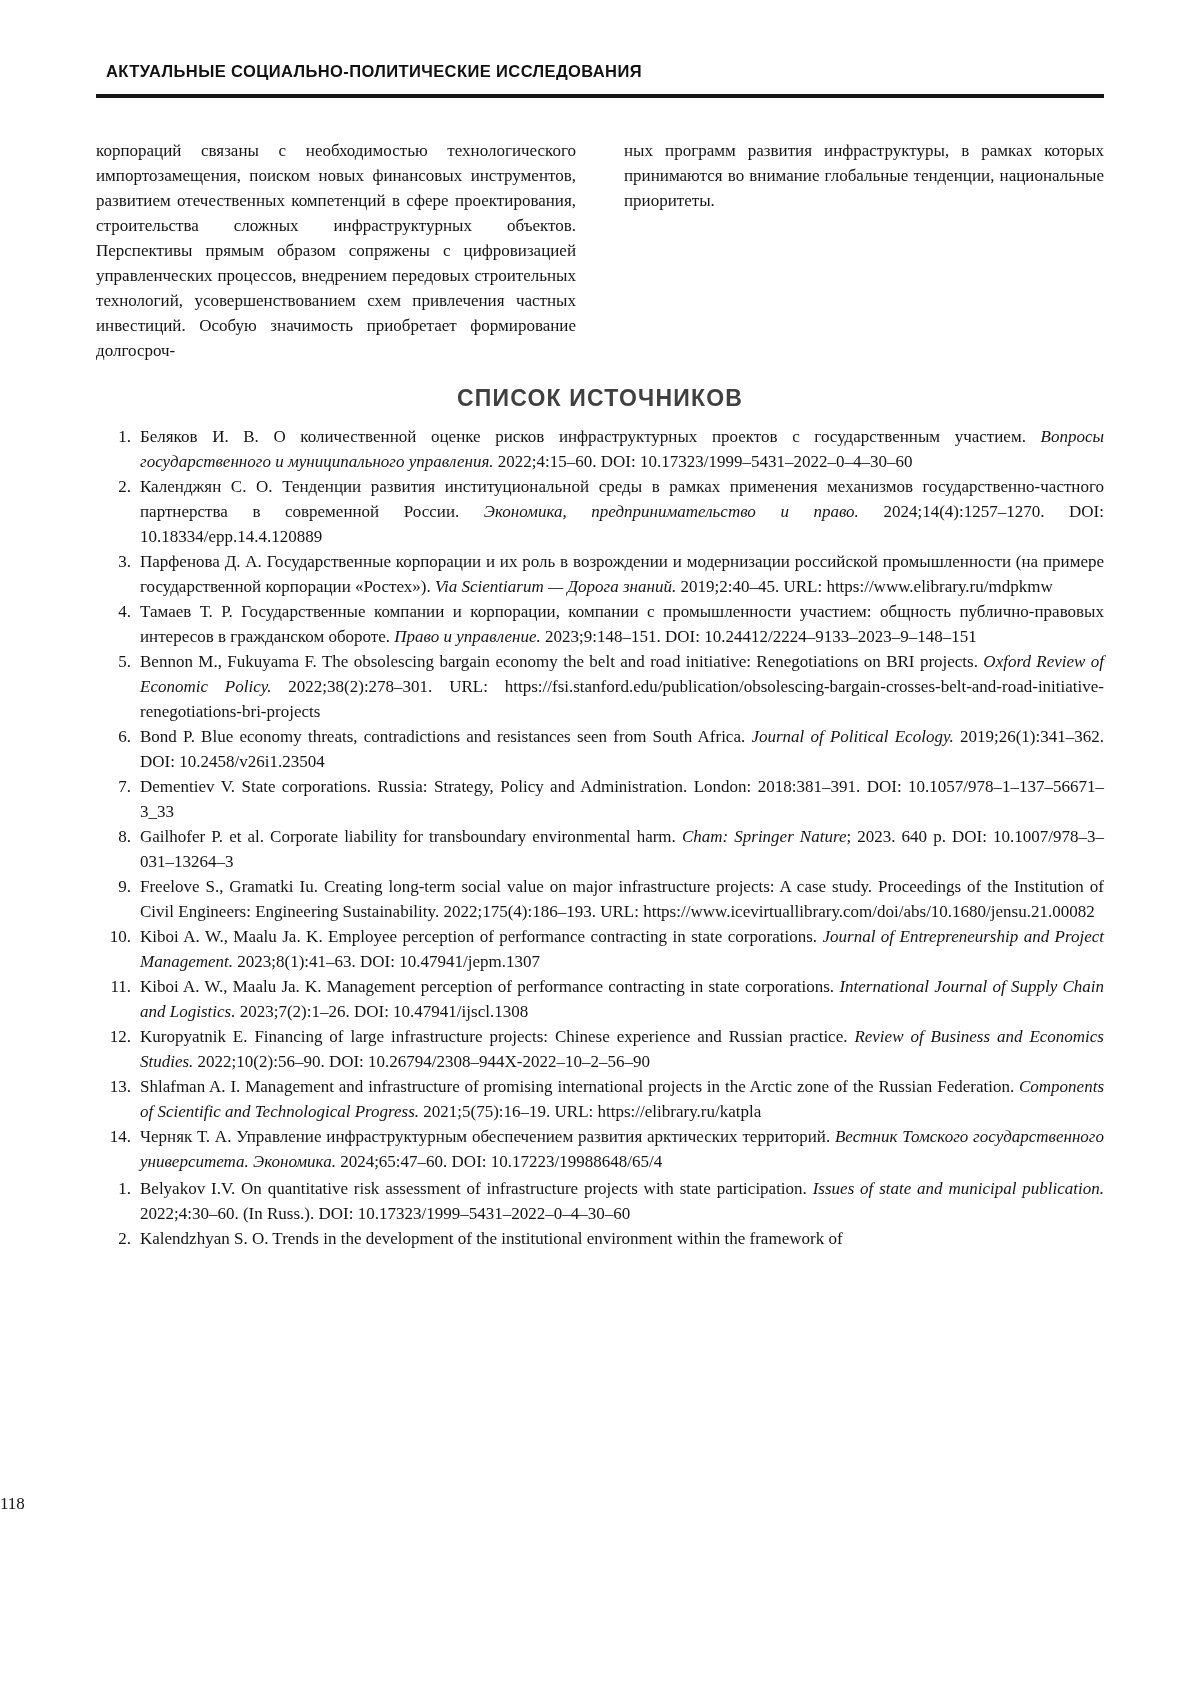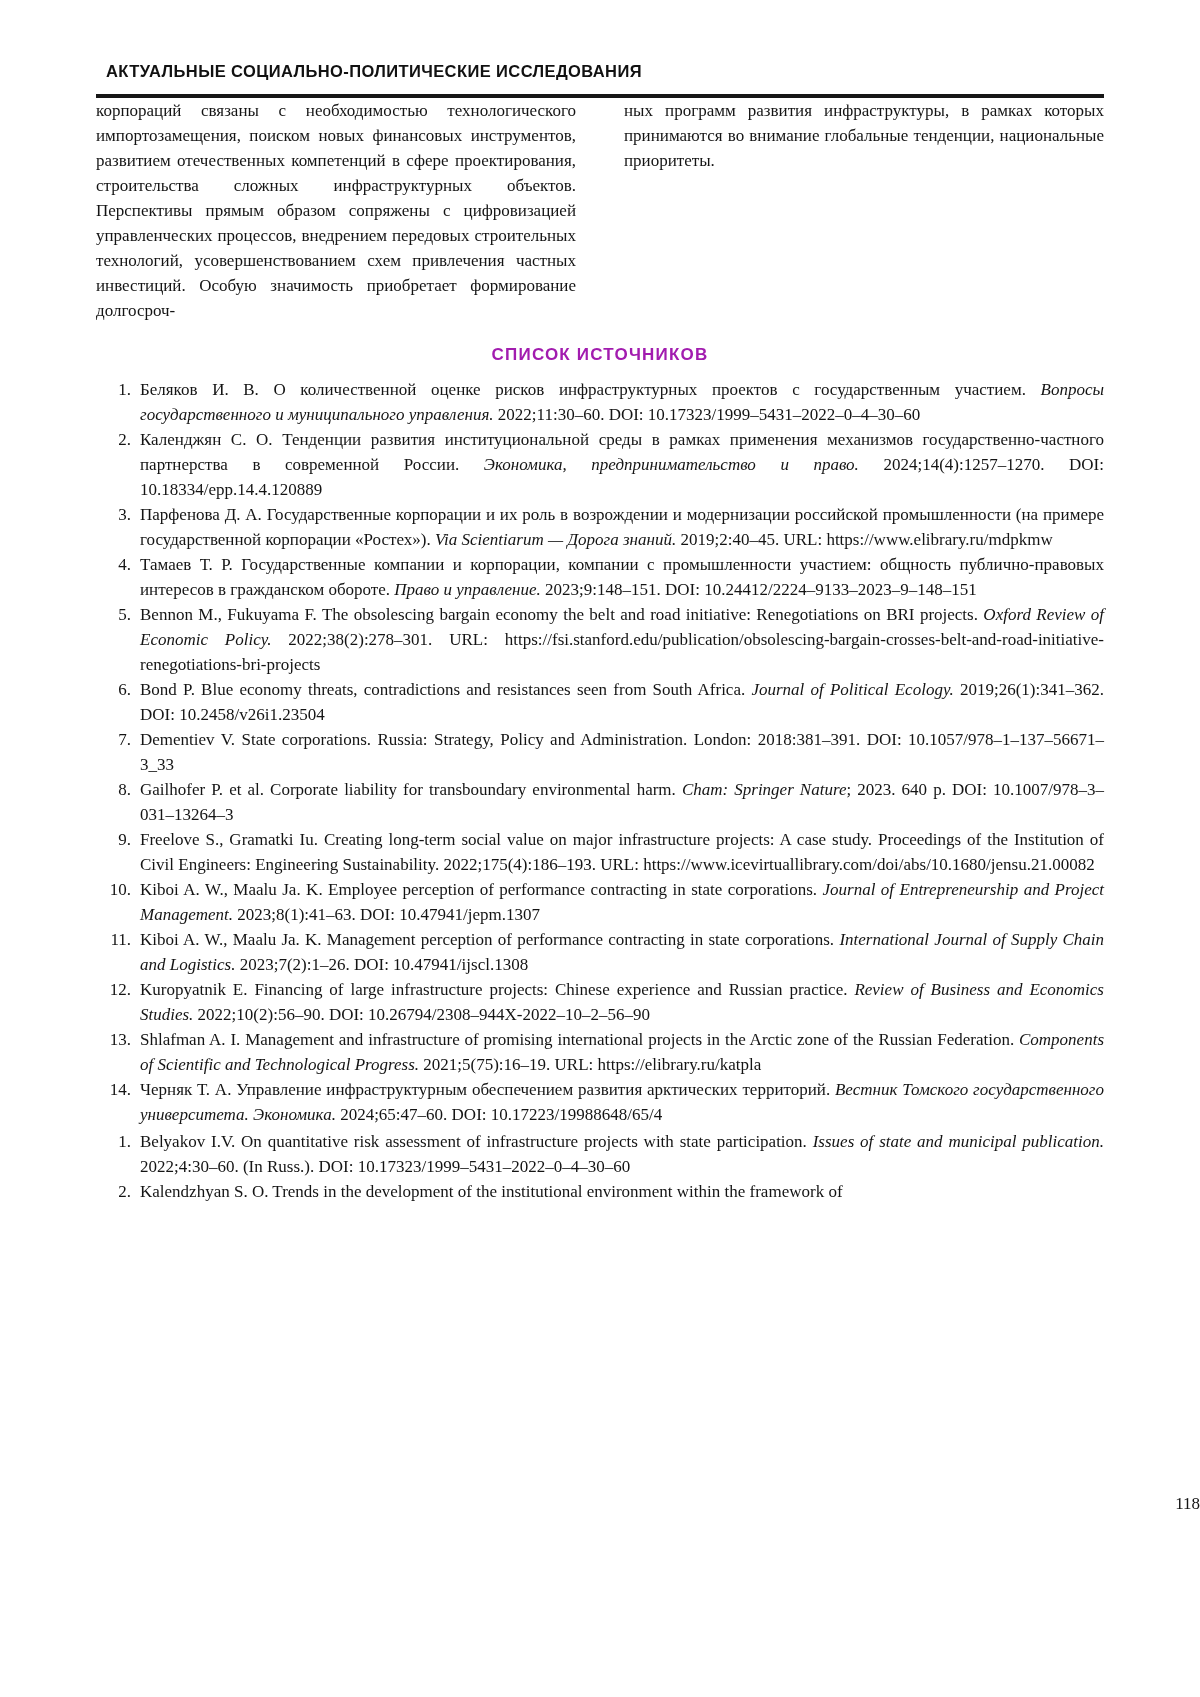--- a/index.html
+++ b/index.html
@@ -10,37 +10,37 @@
     font-family: "Liberation Serif", "DejaVu Serif", serif;
     font-size: 17px; color: #141414;
   }
   .content { padding: 62px 96px 0 96px; }
   .journal-header-title {
     font-family: "Liberation Sans", "DejaVu Sans", sans-serif;
     font-weight: 700; font-size: 16.5px; letter-spacing: 0.4px;
     padding-left: 10px; color: #111;
   }
   .header-rule { height: 4px; background: #161616; margin-top: 13px; }
-  .two-col { display: flex; gap: 48px; }
+  .two-col { display: flex; gap: 48px; margin-top: 40px; }
   .col { flex: 1 1 0; text-align: justify; line-height: 25px; }
   .col p { margin: 0; }
   .col p.indent { text-indent: 28px; }
   .section-heading {
     font-family: "Liberation Sans", "DejaVu Sans", sans-serif;
-    font-weight: 700; font-size: 17px; letter-spacing: 1.2px;
-    text-align: center; margin: 22px 0 12px 0; color: #a21caf;
+    font-weight: 700; font-size: 23px; letter-spacing: 1.2px;
+    text-align: center; margin: 22px 0 12px 0; color: #404040;
   }
   .ref-list { margin-top: 2px; }
   .ref-item { display: flex; line-height: 25px; }
   .ref-num { flex: 0 0 44px; text-align: right; padding-right: 9px; }
   .ref-body { flex: 1 1 auto; text-align: justify; }
   .ref-body i { font-style: italic; }
   .page-number {
     position: absolute; top: 1494px; left: 0; width: 100%;
-    text-align: right; font-size: 17px; color: #141414;
+    text-align: left; font-size: 17px; color: #141414;
   }
 </style>
 </head>
 <body>
 
 <div class="page">
   <div class="content">
 
     <header>
       <div class="journal-header-title">АКТУАЛЬНЫЕ СОЦИАЛЬНО-ПОЛИТИЧЕСКИЕ ИССЛЕДОВАНИЯ</div>
@@ -54,21 +54,21 @@
       <div class="col" id="right-col">
           <p>ных программ развития инфраструктуры, в рамках которых принимаются во внимание глобальные тенденции, национальные приоритеты.</p>
         </div>
     </section>
 
     <h2 class="section-heading">СПИСОК ИСТОЧНИКОВ</h2>
 
     <div class="ref-list" id="sources-list">
         <div class="ref-item">
           <span class="ref-num">1.</span>
-          <span class="ref-body"><span>Беляков И. В. О количественной оценке рисков инфраструктурных проектов с государственным участием. </span><i>Вопросы государственного и муниципального управления.</i><span> 2022;11:30–60. DOI: 10.17323/1999–5431–2022–0–4–30–60</span></span>
+          <span class="ref-body"><span>Беляков И. В. О количественной оценке рисков инфраструктурных проектов с государственным участием. </span><i>Вопросы государственного и муниципального управления.</i><span> 2022;4:15–60. DOI: 10.17323/1999–5431–2022–0–4–30–60</span></span>
         </div>
         <div class="ref-item">
           <span class="ref-num">2.</span>
           <span class="ref-body"><span>Календжян С. О. Тенденции развития институциональной среды в рамках применения механизмов государственно-частного партнерства в современной России. </span><i>Экономика, предпринимательство и право.</i><span> 2024;14(4):1257–1270. DOI: 10.18334/epp.14.4.120889</span></span>
         </div>
         <div class="ref-item">
           <span class="ref-num">3.</span>
           <span class="ref-body"><span>Парфенова Д. А. Государственные корпорации и их роль в возрождении и модернизации российской промышленности (на примере государственной корпорации «Ростех»). </span><i>Via Scientiarum — Дорога знаний.</i><span> 2019;2:40–45. URL: https://www.elibrary.ru/mdpkmw</span></span>
         </div>
         <div class="ref-item">

